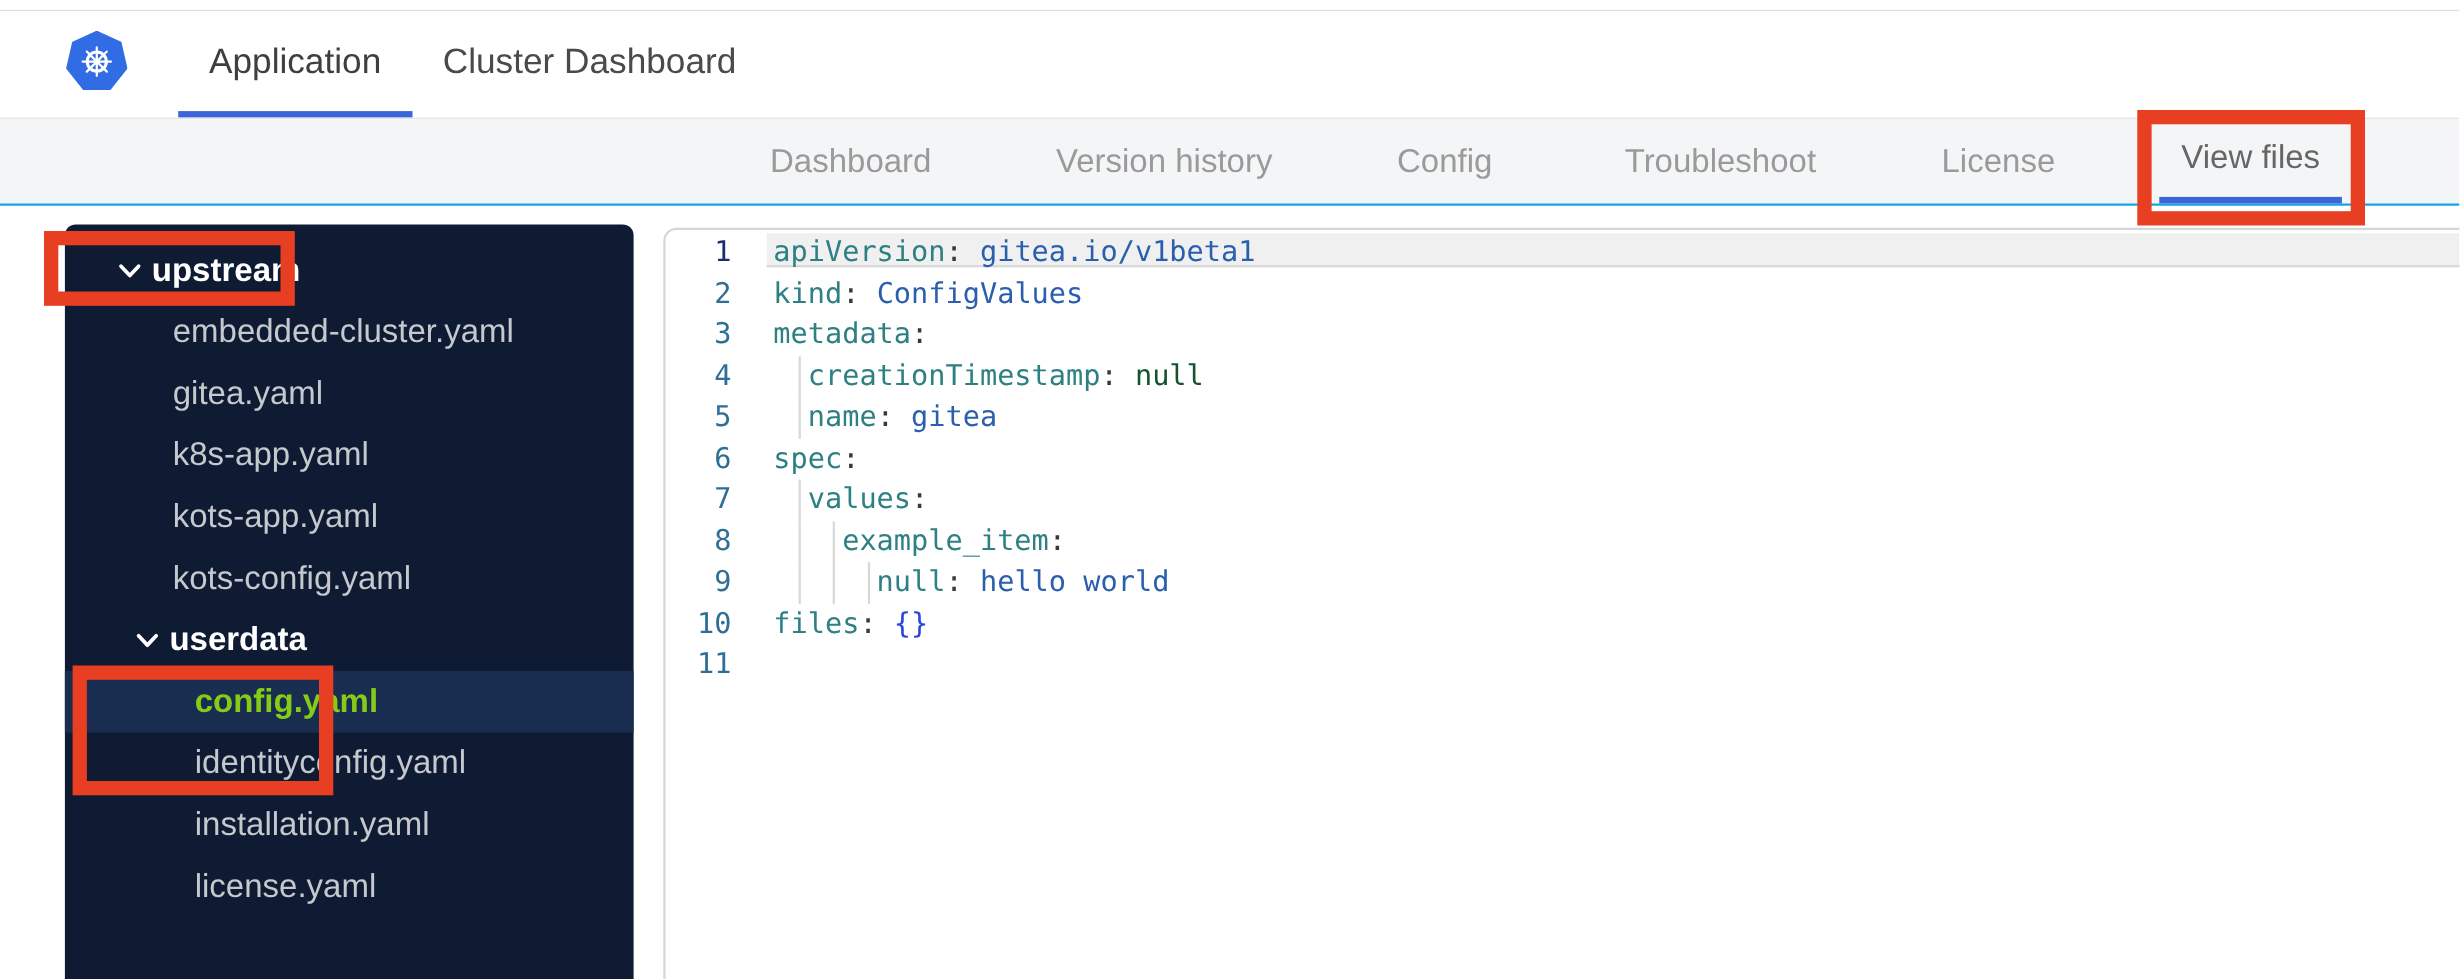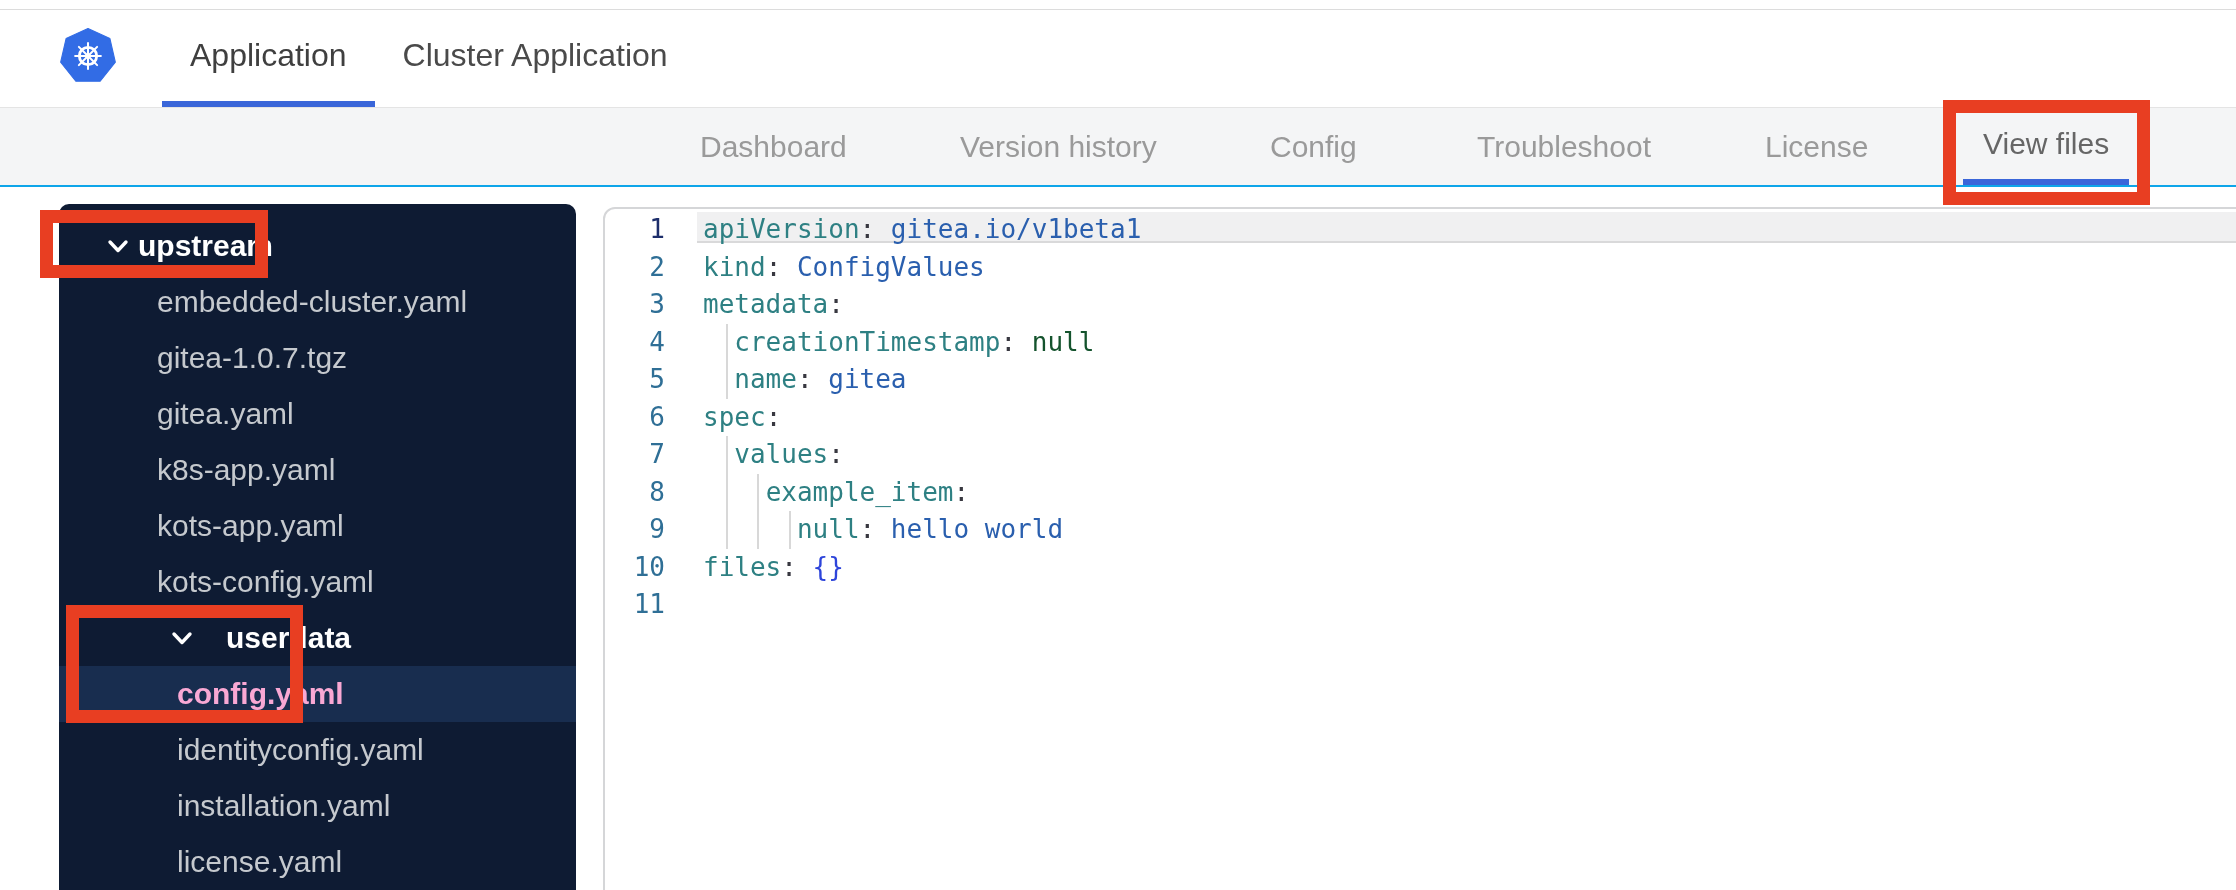--- a/index.html
+++ b/index.html
@@ -21,25 +21,25 @@
   .stab{position:absolute;top:0;height:77px;display:flex;align-items:center;
         font-size:30px;color:#9a9a9a;cursor:pointer;box-sizing:border-box;}
   .stab.active{color:#666666;border-bottom:6px solid #3a66d9;padding:0 20px;margin-left:-20px;}
 
   
   .filetree{position:absolute;left:59px;top:204px;width:517px;height:686px;background:#0e1b33;
             border-radius:10px 10px 0 0;padding-top:14px;box-sizing:border-box;font-size:30px;}
   .tree-row{height:56px;display:flex;align-items:center;color:#c5c9ce;cursor:pointer;
             white-space:nowrap;}
   .tree-row.folder{color:#ffffff;font-weight:700;}
-  .tree-row.selected{background:#182d4f;color:#f9a8d4;font-weight:700;}
+  .tree-row.selected{background:#182d4f;color:#84cc16;font-weight:700;}
   .tree-row .chev{display:inline-flex;margin-right:9px;}
   .pl-f0{padding-left:48px;}  
   .pl-d1{padding-left:98px;}  
-  .pl-f1{padding-left:112px;gap:24px;}  
+  .pl-f1{padding-left:64px;}  
   .pl-d2{padding-left:118px;} 
 
   
   .editor{position:absolute;left:603px;top:207px;right:-16px;bottom:-16px;background:#fff;
           border:2px solid #d5d6d8;border-radius:12px 0 0 0;display:flex;overflow:hidden;}
   .gutter{width:88px;box-sizing:border-box;padding:2px 28px 0 0;text-align:right;
           font:26px/37.5px "DejaVu Sans Mono",monospace;color:#2f6f96;flex:none;}
   .gutter .ln.active{color:#1d2e6b;}
   .code-area{flex:1;position:relative;padding:2px 0 0 10px;
              font:26px/37.5px "DejaVu Sans Mono",monospace;color:#383840;}
@@ -77,21 +77,21 @@
           <line x1="50" y1="50" x2="33.7" y2="66.3"></line>
           <line x1="50" y1="50" x2="27" y2="50"></line>
           <line x1="50" y1="50" x2="33.7" y2="33.7"></line>
         </g>
         <circle cx="50" cy="50" r="15.5" fill="none" stroke="#ffffff" stroke-width="5"></circle>
         <circle cx="50" cy="50" r="5" fill="#ffffff"></circle>
       </svg>
     </div>
     <nav class="header-tabs">
         <div class="htab active">Application</div>
-        <div class="htab">Cluster Application</div>
+        <div class="htab">Cluster Dashboard</div>
       </nav>
   </header>
 
   <nav class="subnav">
       <div class="stab" style="left: 700px;">Dashboard</div>
       <div class="stab" style="left: 960px;">Version history</div>
       <div class="stab" style="left: 1270px;">Config</div>
       <div class="stab" style="left: 1477px;">Troubleshoot</div>
       <div class="stab active" style="left: 1983px;">View files</div>
       <div class="stab" style="left: 1765px;">License</div>
@@ -101,23 +101,20 @@
       <div class="tree-row pl-f0 folder">
         <span class="chev">
           <svg width="22" height="15" viewBox="0 0 22 15">
             <polyline points="3,3 11,11.5 19,3" fill="none" stroke="#ffffff" stroke-width="3.4" stroke-linecap="round" stroke-linejoin="round"></polyline>
           </svg>
         </span>
         <span>upstream</span>
       </div>
       <div class="tree-row pl-d1">
         <span>embedded-cluster.yaml</span>
-      </div>
-      <div class="tree-row pl-d1">
-        <span>gitea-1.0.7.tgz</span>
       </div>
       <div class="tree-row pl-d1">
         <span>gitea.yaml</span>
       </div>
       <div class="tree-row pl-d1">
         <span>k8s-app.yaml</span>
       </div>
       <div class="tree-row pl-d1">
         <span>kots-app.yaml</span>
       </div>

